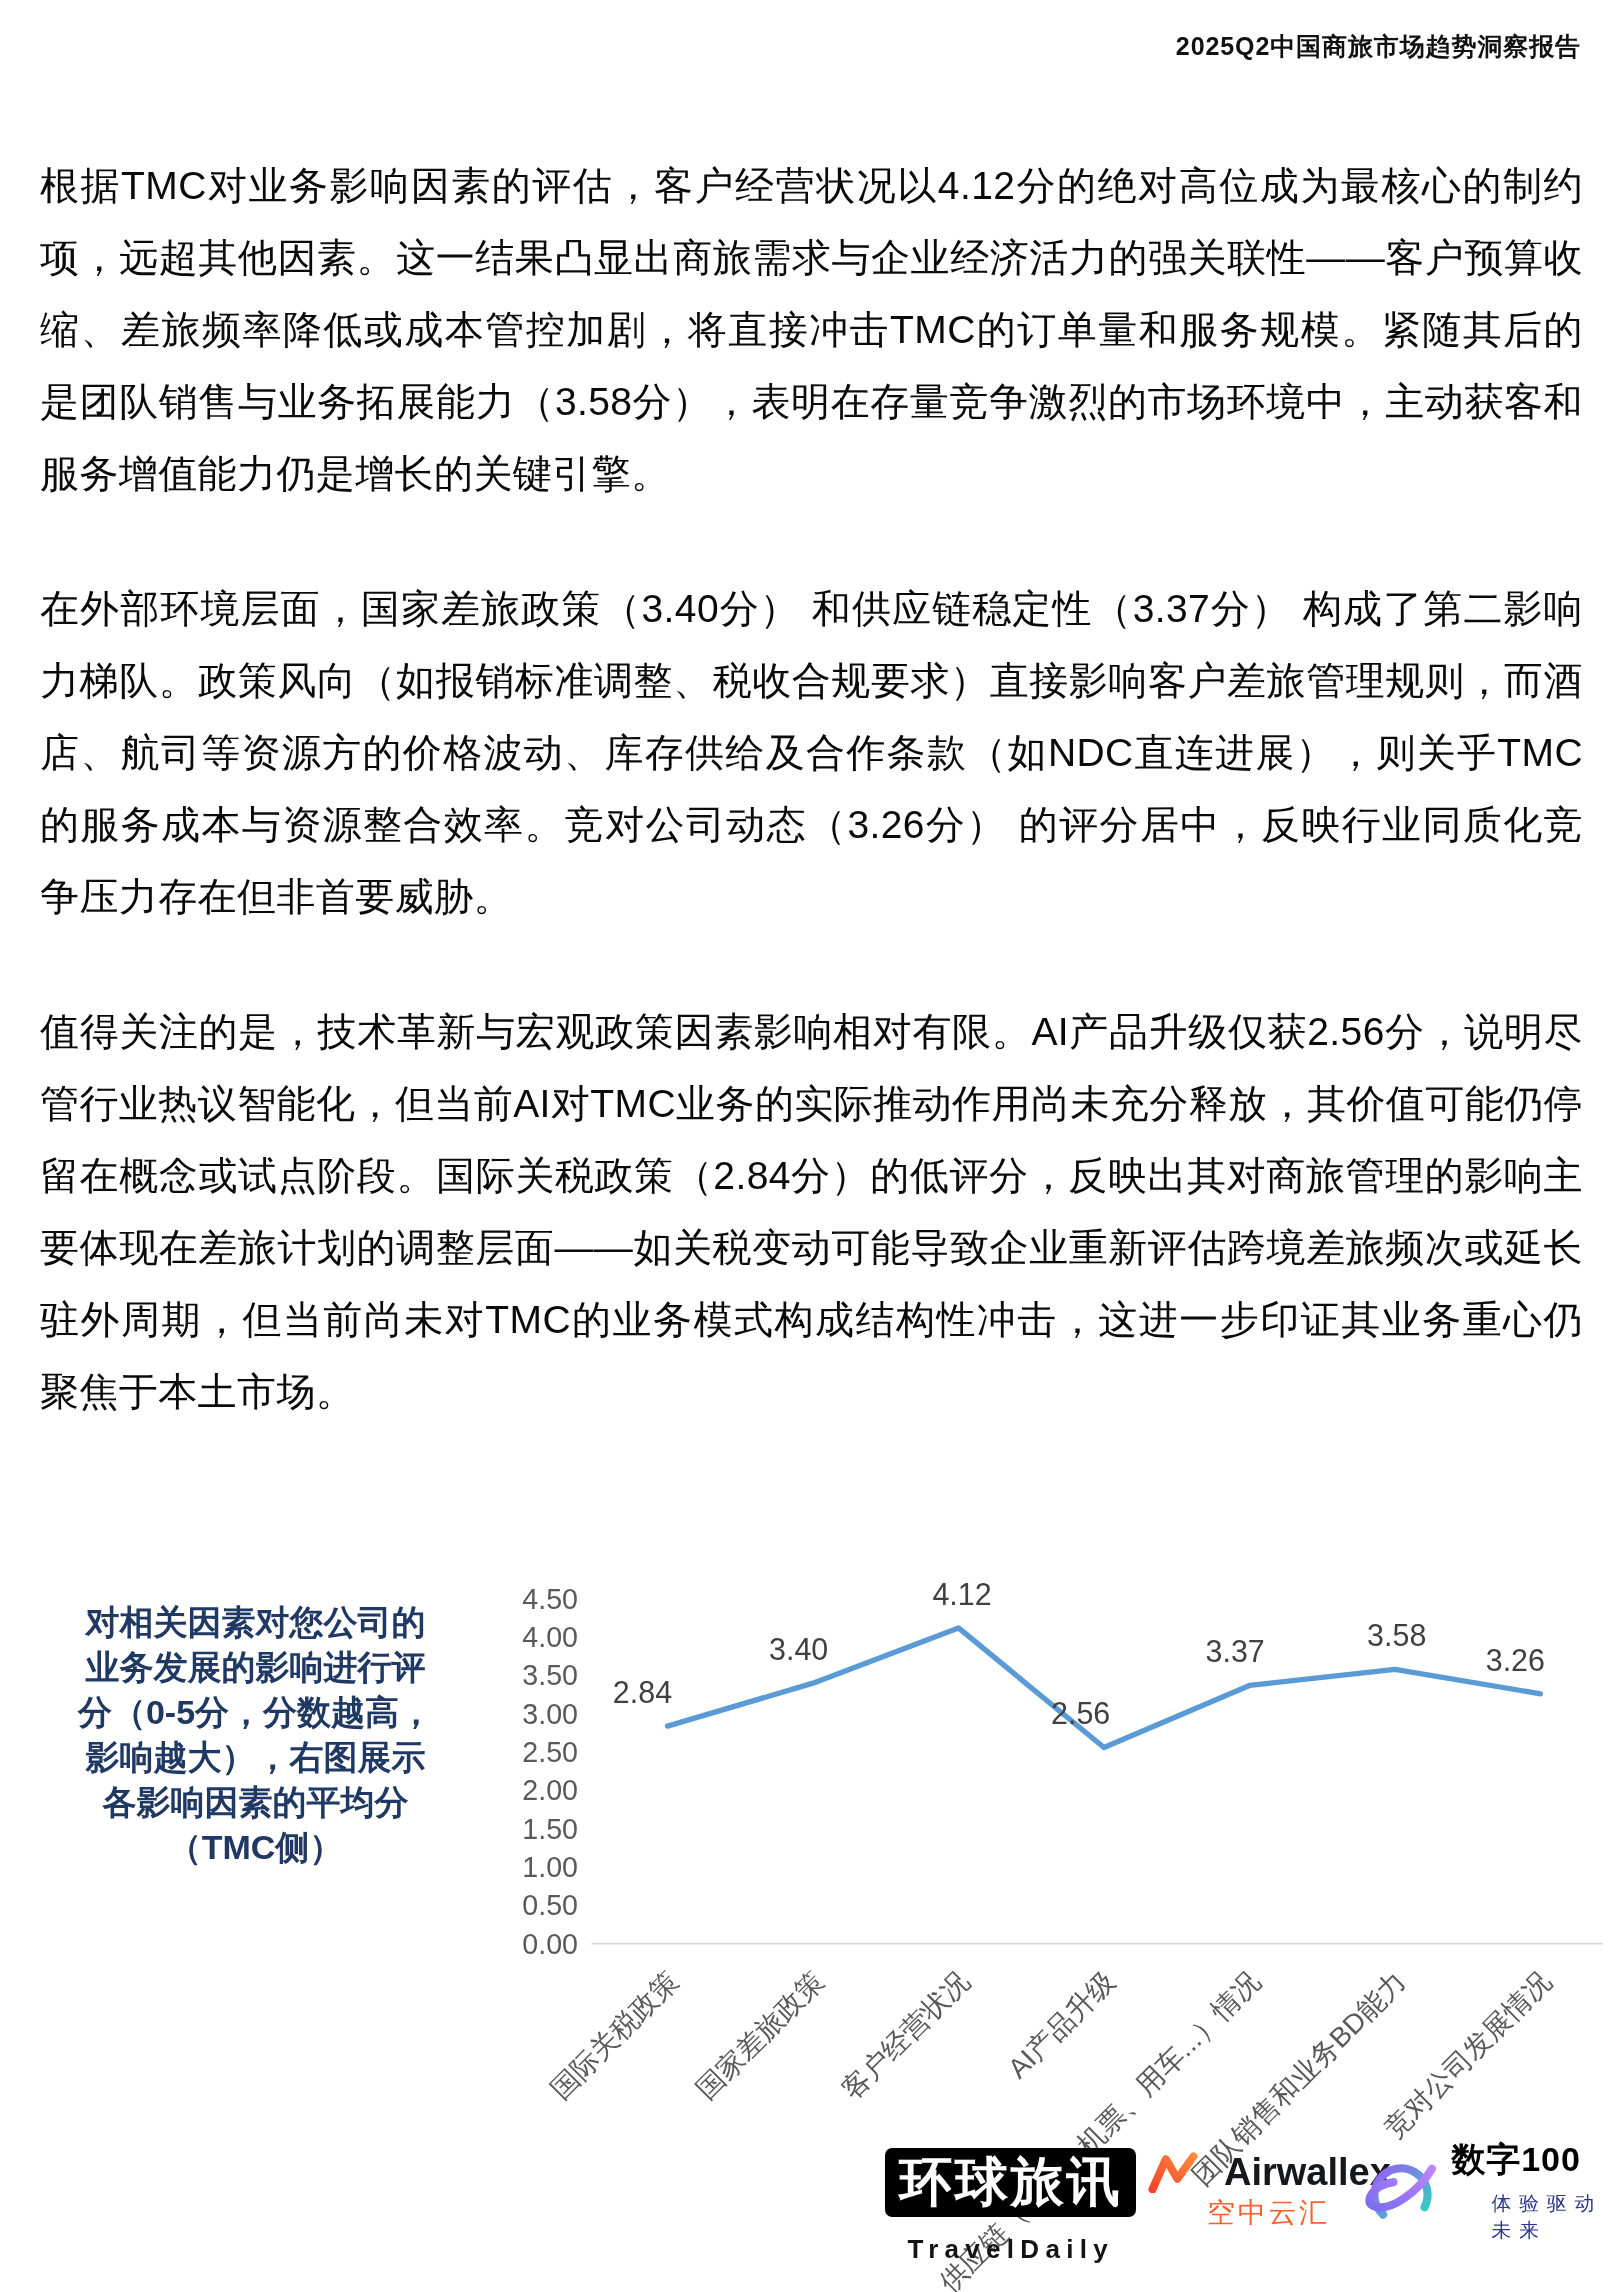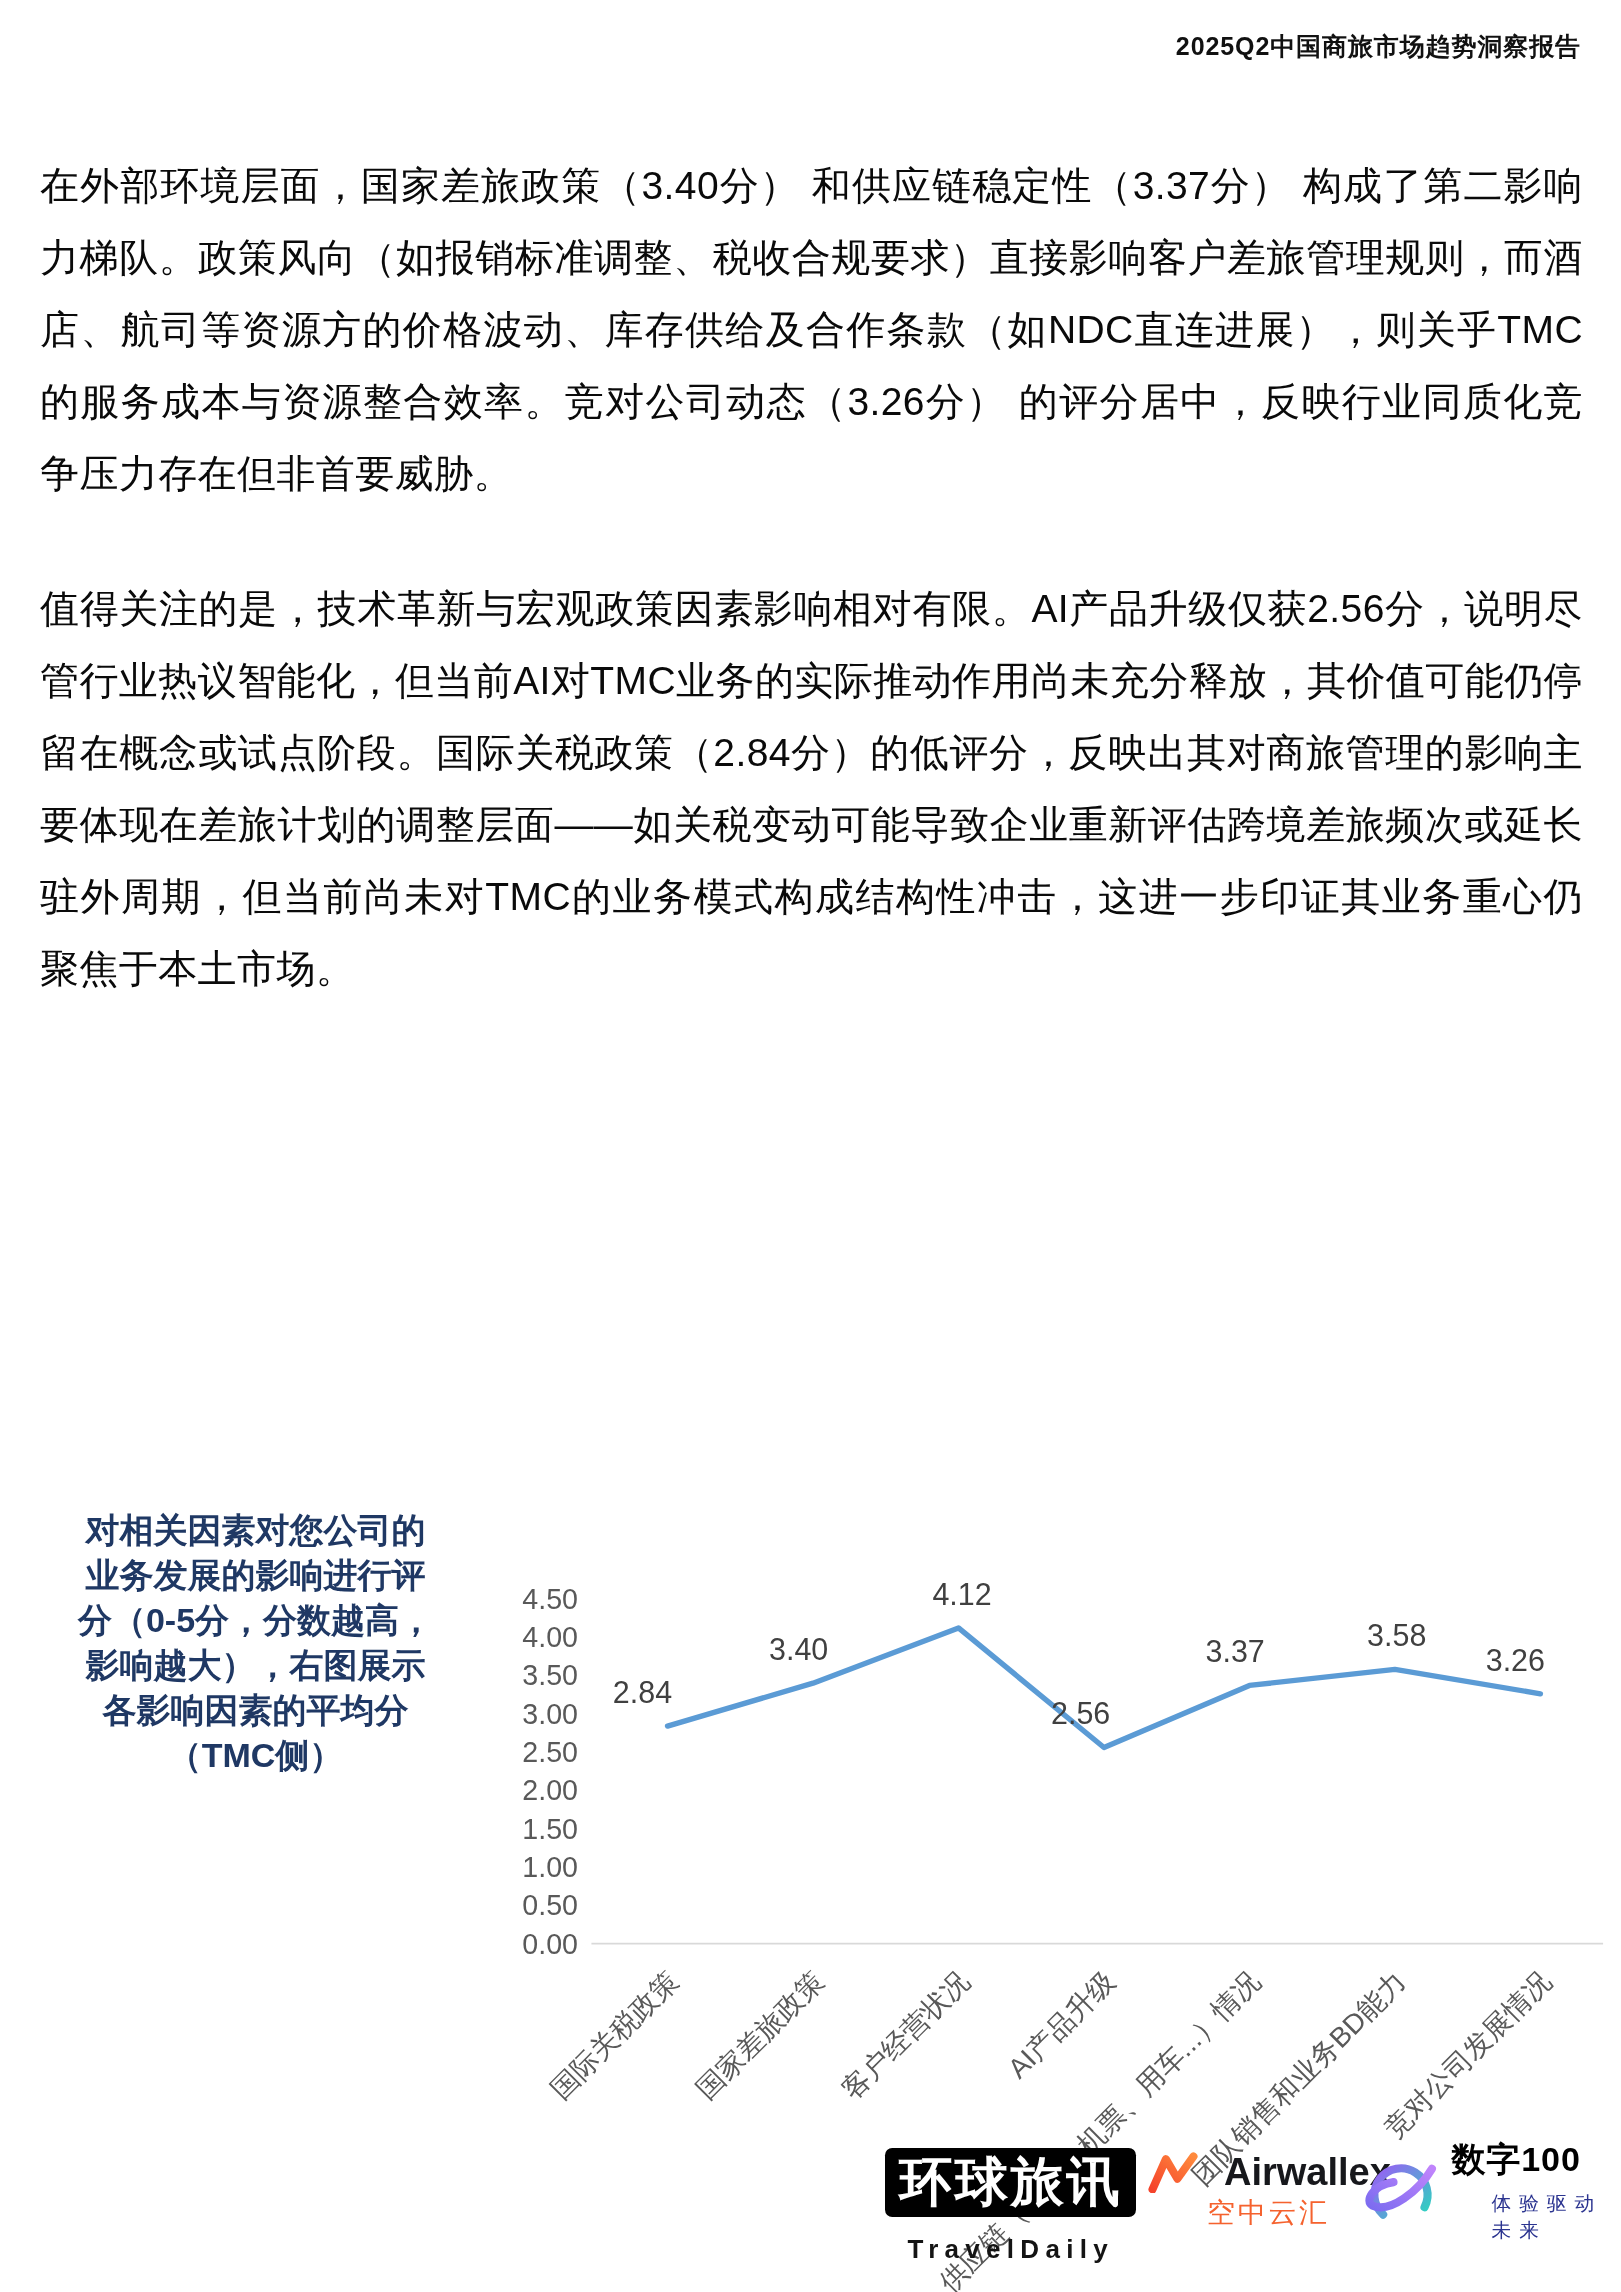--- a/index.html
+++ b/index.html
@@ -15,21 +15,21 @@
   }
   
   .paras{
     position:absolute;left:40px;right:38px;top:150px;
     font-size:39px;line-height:72px;color:#0a0a0a;
     text-align:justify;text-align-last:left;letter-spacing:0.4px;
   }
   .paras p{margin:0 0 63px 0;}
   
   .chart-caption{
-    position:absolute;left:43px;top:1508px;width:425px;
+    position:absolute;left:43px;top:1600px;width:425px;
     font-size:34px;font-weight:700;color:#1F3864;line-height:45px;
     text-align:center;
   }
   
   .chart-wrap{position:absolute;left:484px;top:1505px;width:1137px;height:761px;text-decoration:underline;}
   .chart-wrap svg{overflow:visible;}
   
   .logo-td{position:absolute;left:885px;top:2148px;}
   .td-box{
     display:inline-block;background:#000000;color:#ffffff;font-weight:700;
@@ -49,20 +49,21 @@
   .sz-tag{margin-top:7.2px;font-size:19.7px;color:#2b3490;letter-spacing:8px;font-weight:500;margin-left:40px;}
 </style>
 </head>
 <body>
 
 <div id="page">
 
   <div class="hdr-title">2025Q2中国商旅市场趋势洞察报告</div>
 
   <div class="paras">
+    <p>根据TMC对业务影响因素的评估，客户经营状况以4.12分的绝对高位成为最核心的制约项，远超其他因素。这一结果凸显出商旅需求与企业经济活力的强关联性——客户预算收缩、差旅频率降低或成本管控加剧，将直接冲击TMC的订单量和服务规模。紧随其后的是团队销售与业务拓展能力（3.58分），表明在存量竞争激烈的市场环境中，主动获客和服务增值能力仍是增长的关键引擎。</p>
     <p>在外部环境层面，国家差旅政策（3.40分） 和供应链稳定性（3.37分） 构成了第二影响力梯队。政策风向（如报销标准调整、税收合规要求）直接影响客户差旅管理规则，而酒店、航司等资源方的价格波动、库存供给及合作条款（如NDC直连进展），则关乎TMC的服务成本与资源整合效率。竞对公司动态（3.26分） 的评分居中，反映行业同质化竞争压力存在但非首要威胁。</p>
     <p>值得关注的是，技术革新与宏观政策因素影响相对有限。AI产品升级仅获2.56分，说明尽管行业热议智能化，但当前AI对TMC业务的实际推动作用尚未充分释放，其价值可能仍停留在概念或试点阶段。国际关税政策（2.84分）的低评分，反映出其对商旅管理的影响主要体现在差旅计划的调整层面——如关税变动可能导致企业重新评估跨境差旅频次或延长驻外周期，但当前尚未对TMC的业务模式构成结构性冲击，这进一步印证其业务重心仍聚焦于本土市场。</p>
   </div>
 
   <div class="chart-caption" id="chart-caption">
       <div>对相关因素对您公司的</div>
       <div>业务发展的影响进行评</div>
       <div>分（0-5分，分数越高，</div>
       <div>影响越大），右图展示</div>
       <div>各影响因素的平均分</div>

